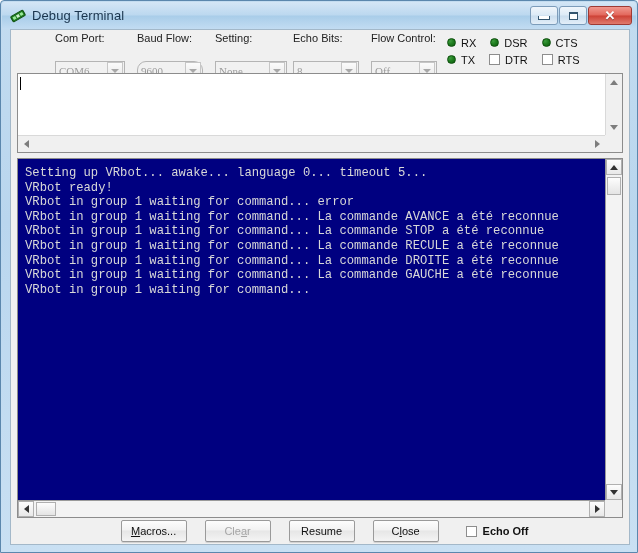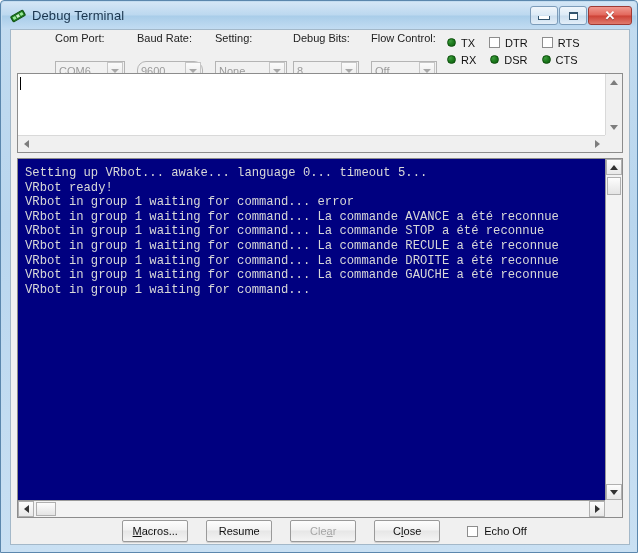--- a/index.html
+++ b/index.html
@@ -136,20 +136,21 @@
     white-space: nowrap;
   }
   .combo {
     height: 20px;
     box-sizing: border-box;
     border: 1px solid #b4b4b4;
     background: #f1f1f1;
     display: flex;
     align-items: center;
     position: relative;
+    font-family: Liberation Serif, serif;
   }
   .combo .val {
     font-size: 11px;
     color: #9a9a9a;
     padding-left: 3px;
     flex: 1 1 auto;
     white-space: nowrap;
     overflow: hidden;
   }
   .combo .arrowbox {
@@ -361,20 +362,21 @@
     align-items: center;
     justify-content: center;
     box-shadow: 0 1px 0 rgba(0,0,0,0.12);
   }
   .btn.disabled { color: #a6a6a6; }
   .btn u { text-decoration: underline; }
   .echo {
     display: flex;
     align-items: center;
     margin-left: 18px;
+    font-weight: bold;
   }
   .echo .chk { margin-right: 6px; }
   .echo-lbl { font-size: 11px; color: #111111; white-space: nowrap; }
 </style>
 </head>
 <body>
 
 <div class="window">
 
   <div class="titlebar">
@@ -410,88 +412,88 @@
         <span class="lbl">Com Port:</span>
         <div class="combo" style="width:70px;">
           <span class="val">COM6</span>
           <span class="arrowbox">
               <span class="tri-down"></span>
             </span>
         </div>
       </div>
 
       <div class="field" style="left:126px; width:74px;">
-        <span class="lbl">Baud Rate:</span>
+        <span class="lbl">Baud Flow:</span>
         <div class="combo" style="width:66px;border-radius:9px;">
           <span class="val">9600</span>
           <span class="arrowbox">
               <span class="tri-down"></span>
             </span>
         </div>
       </div>
 
       <div class="field" style="left:204px; width:74px;">
         <span class="lbl">Setting:</span>
         <div class="combo" style="width:72px;">
           <span class="val">None</span>
           <span class="arrowbox">
               <span class="tri-down"></span>
             </span>
         </div>
       </div>
 
       <div class="field" style="left:282px; width:74px;">
-        <span class="lbl">Debug Bits:</span>
+        <span class="lbl">Echo Bits:</span>
         <div class="combo" style="width:66px;">
           <span class="val">8</span>
           <span class="arrowbox">
               <span class="tri-down"></span>
             </span>
         </div>
       </div>
 
       <div class="field" style="left:360px; width:78px;">
         <span class="lbl">Flow Control:</span>
         <div class="combo" style="width:66px;">
           <span class="val">Off</span>
           <span class="arrowbox">
               <span class="tri-down"></span>
             </span>
         </div>
       </div>
 
       <div class="leds" style="left:436px;">
+        <div class="led-row">
+          <span class="led-item">
+            <span class="led"></span>
+            <span class="led-lbl">RX</span>
+          </span>
+          <span class="led-item">
+            <span class="led"></span>
+            <span class="led-lbl">DSR</span>
+          </span>
+          <span class="led-item" style="margin-right:0;">
+            <span class="led"></span>
+            <span class="led-lbl">CTS</span>
+          </span>
+        </div>
         <div class="led-row">
           <span class="led-item">
             <span class="led"></span>
             <span class="led-lbl">TX</span>
           </span>
           <span class="led-item">
             <span class="chk"></span>
             <span class="led-lbl">DTR</span>
           </span>
           <span class="led-item" style="margin-right:0;">
             <span class="chk"></span>
             <span class="led-lbl">RTS</span>
           </span>
         </div>
-        <div class="led-row">
-          <span class="led-item">
-            <span class="led"></span>
-            <span class="led-lbl">RX</span>
-          </span>
-          <span class="led-item">
-            <span class="led"></span>
-            <span class="led-lbl">DSR</span>
-          </span>
-          <span class="led-item" style="margin-right:0;">
-            <span class="led"></span>
-            <span class="led-lbl">CTS</span>
-          </span>
-        </div>
       </div>
     </div>
 
     <div class="inputbox">
       <div class="input-text"><span class="caret"></span></div>
       <div class="vbar">
         <div class="sb-btn" style="left:0;top:0;width:16px;height:16px;">
             <span class="tri-up-s"></span>
           </div>
         <div class="sb-btn" style="left:0;bottom:0;width:16px;height:16px;">
@@ -538,29 +540,29 @@
           </div>
       </div>
       <div class="sb-corner"></div>
     </div>
 
     <div class="buttonbar">
       <div class="btn">
         <u>M</u>
           <span>acros...</span>
       </div>
-      <div class="btn">
-        <span>Resume</span>
-      </div>
       <div class="btn disabled">
         <span>Cle</span>
           <u>a</u>
           <span>r</span>
       </div>
       <div class="btn">
+        <span>Resume</span>
+      </div>
+      <div class="btn">
         <span>C</span>
           <u>l</u>
           <span>ose</span>
       </div>
       <div class="echo">
         <span class="chk"></span>
         <span class="echo-lbl">Echo Off</span>
       </div>
     </div>
 

